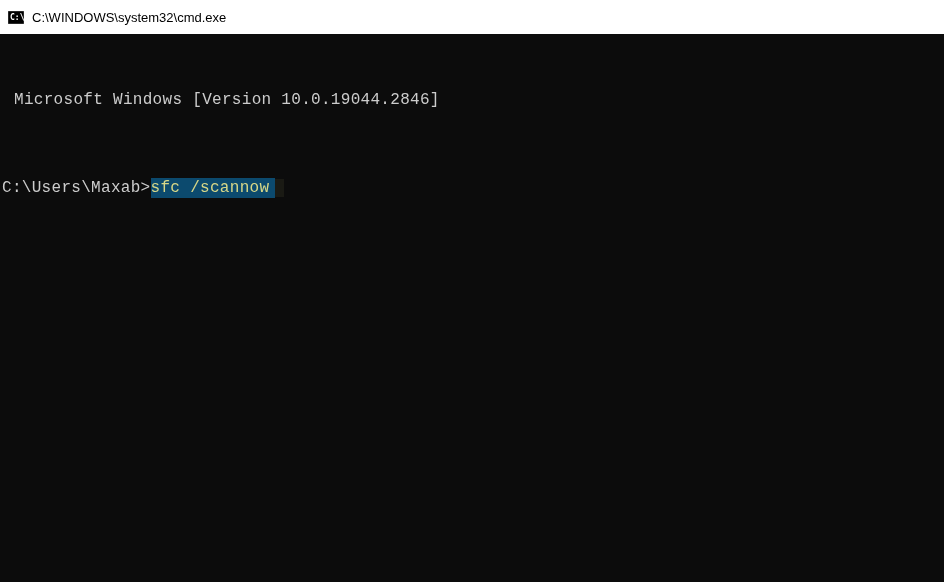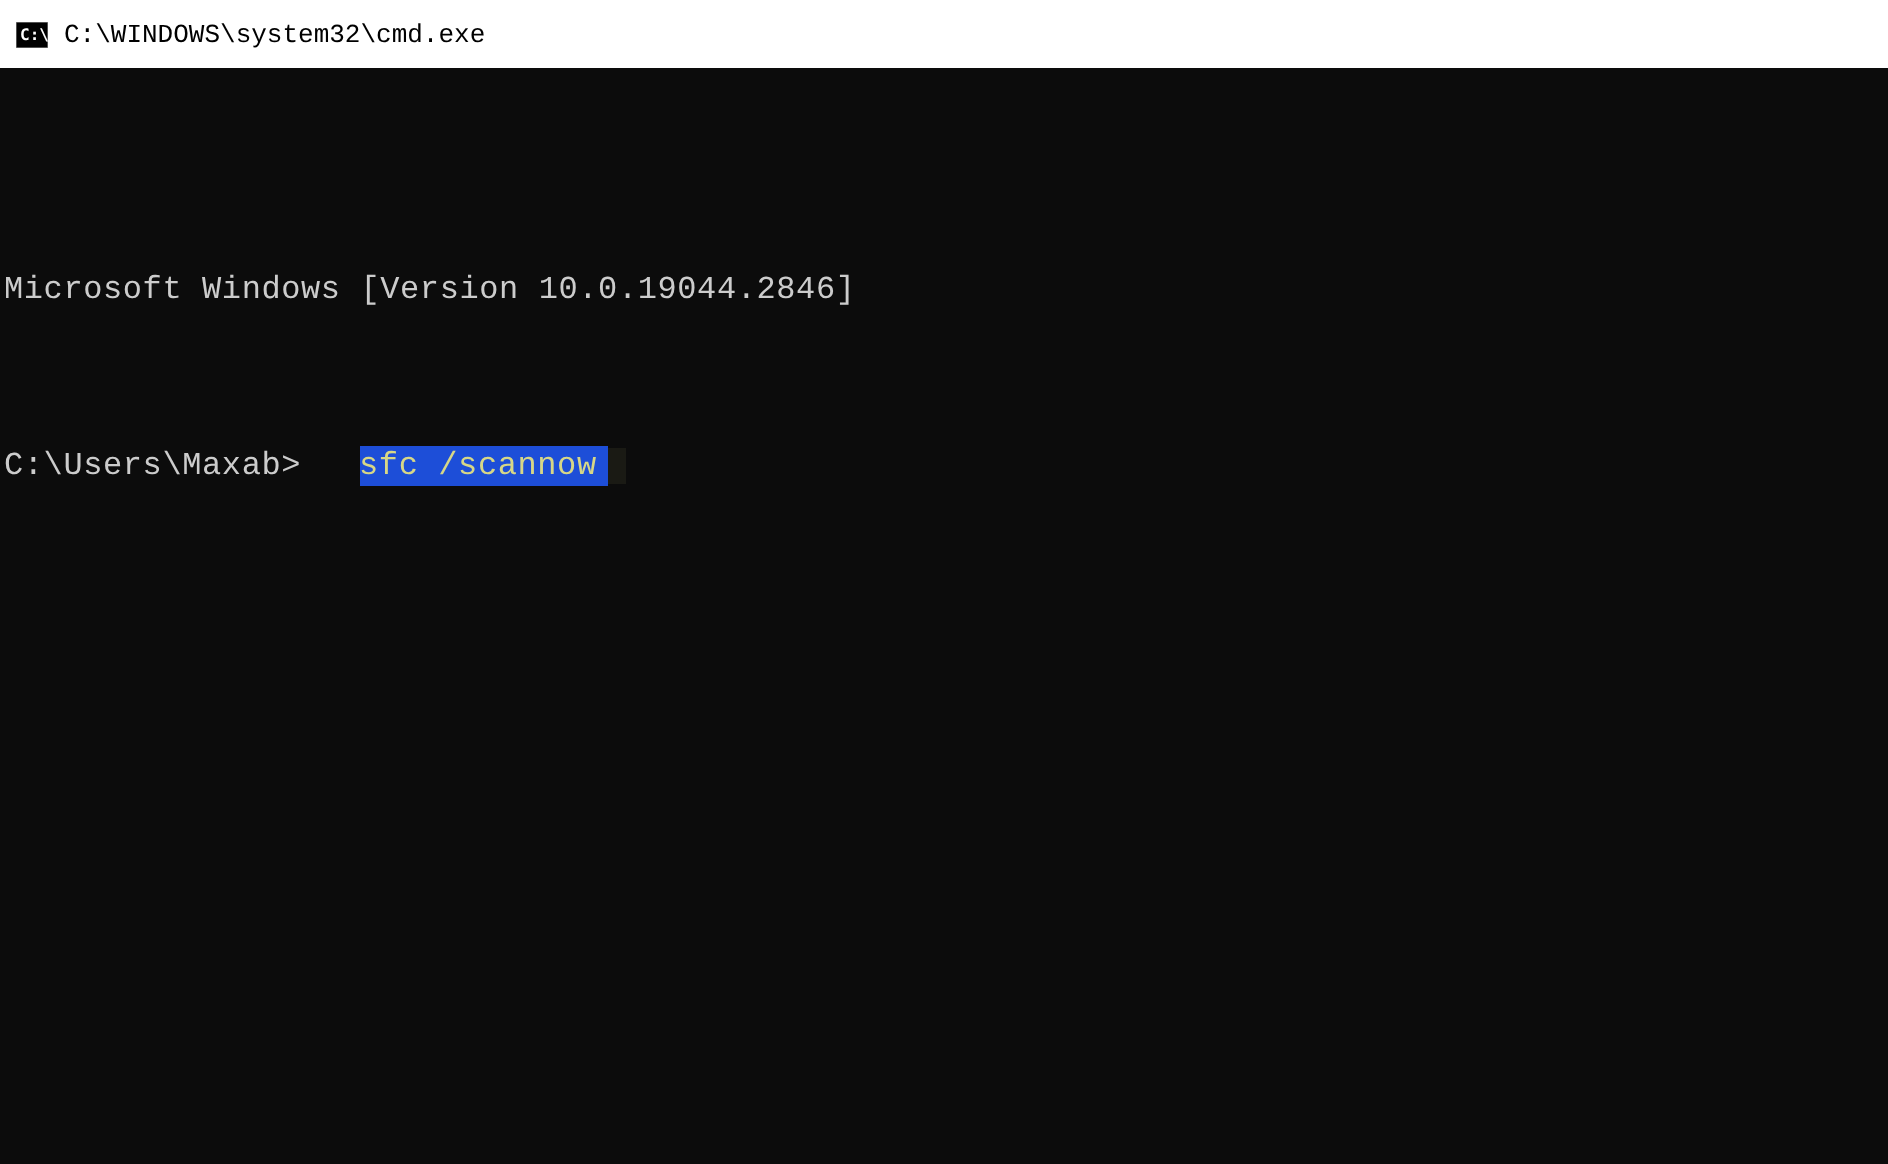--- a/index.html
+++ b/index.html
@@ -26,45 +26,43 @@
       width: 16px;
       height: 14px;
       display: flex;
       align-items: center;
       justify-content: center;
     }
     .titlebar-icon svg {
       display: block;
     }
     .titlebar-text {
-      font-family: Liberation Mono, monospace;
+      font-family: Liberation Sans, sans-serif;
       font-size: 13px;
       color: #000000;
     }
     .terminal {
       padding: 6px 0 0 0;
       color: #cccccc;
       font-size: 16px;
       line-height: 24px;
       white-space: pre;
       letter-spacing: 0.3px;
     }
     .line {
-      padding-left: 2px;
-      margin-top: 45px;
+      padding-left: 14px;
     }
     .prompt-line {
       padding-left: 2px;
       margin-top: 16px;
     }
     .command {
       color: #d7d787;
-      background: #1d4ed8;
+      background: #0c4a6e;
       padding: 1px 6px 1px 0;
-      margin-left: 29px;
     }
     .cursor {
       display: inline-block;
       width: 9px;
       height: 18px;
       background: #1a1a14;
       vertical-align: text-bottom;
     }
   </style>
 </head>

